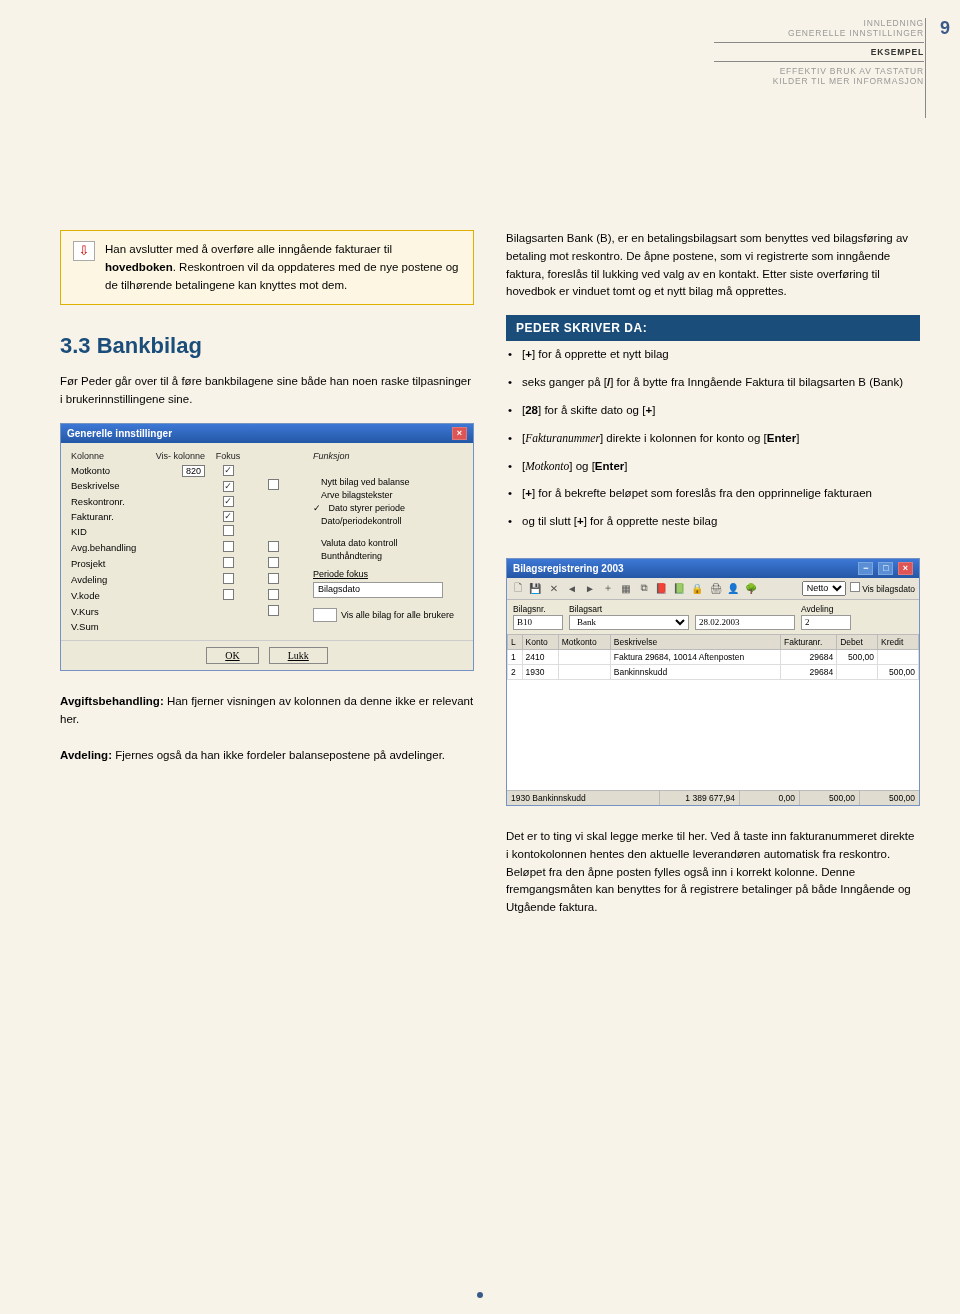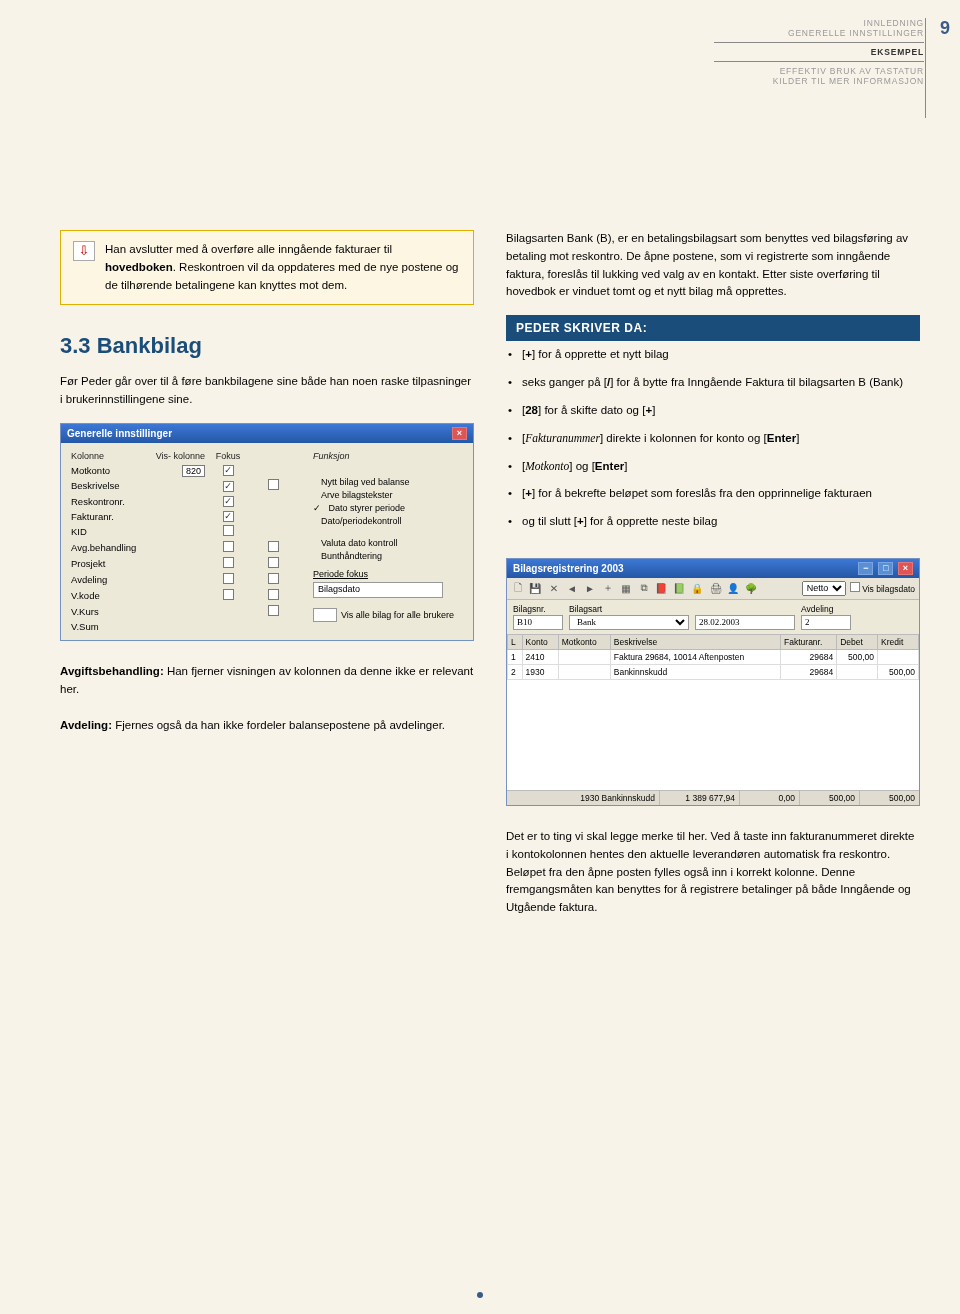--- a/index.html
+++ b/index.html
@@ -268,21 +268,21 @@
   .bilag-table .num { text-align: right; }
   .bilag-empty { height: 110px; background: #fff; border-top: 0; }
   .bilag-footer {
     display: grid;
     grid-template-columns: 1fr 80px 60px 60px 60px;
     background: #e0ddd0;
     border-top: 1px solid #bbb;
     font-size: 8.5px;
   }
   .bilag-footer div { padding: 2px 4px; border-left: 1px solid #bbb; text-align: right; }
-  .bilag-footer div:first-child { text-align: right; border-left: none; }
+  .bilag-footer div:first-child { text-align: left; border-left: none; }
 
   .foot-dot {
     position: absolute;
     left: 50%;
     bottom: 16px;
     width: 6px;
     height: 6px;
     border-radius: 50%;
     background: #3a5a8a;
     transform: translateX(-50%);
@@ -406,20 +406,24 @@
                 <span>Bunthåndtering</span>
               </div>
             </div>
           <div class="std-label">Periode fokus</div>
           <div class="std-input">Bilagsdato</div>
           <div class="vis-row">
             <span class="num2"></span>
             <span>Vis alle bilag for alle brukere</span>
           </div>
         </div>
+      </div>
+      <div class="dlgbtns">
+        <button>OK</button>
+        <button>Lukk</button>
       </div>
     </div>
 
     <div class="body">
       <b>Avgiftsbehandling:</b><span> Han fjerner visningen av kolonnen da denne ikke er relevant her.</span><br><br>
       <b>Avdeling:</b><span> Fjernes også da han ikke fordeler balansepostene på avdelinger.</span>
     </div>
 
   </div>
 

